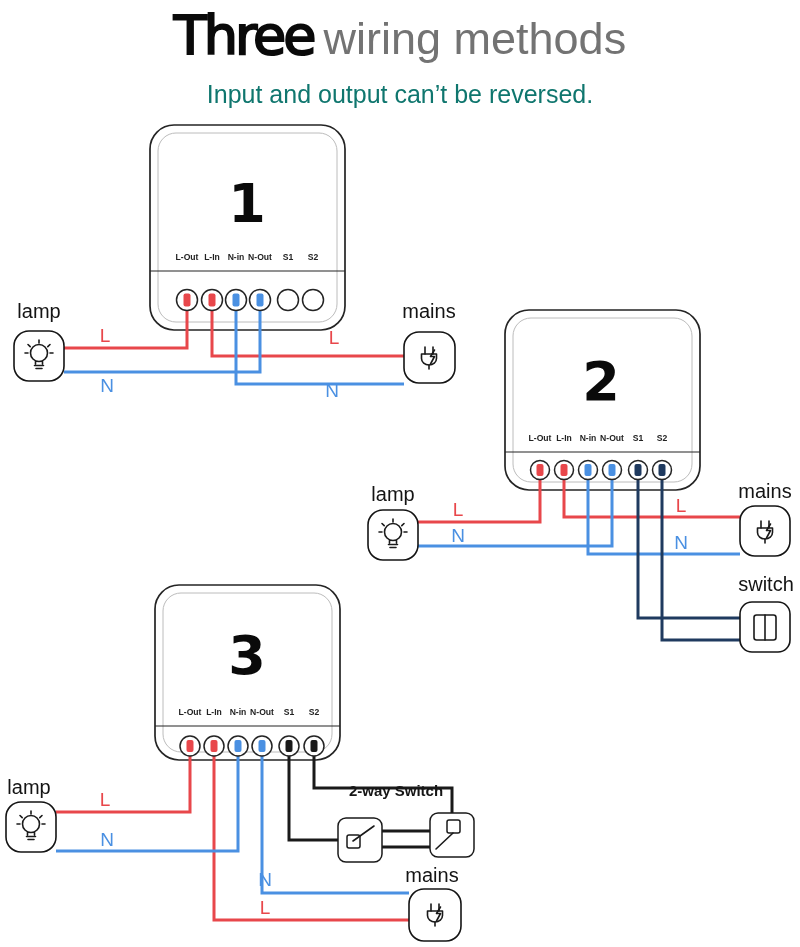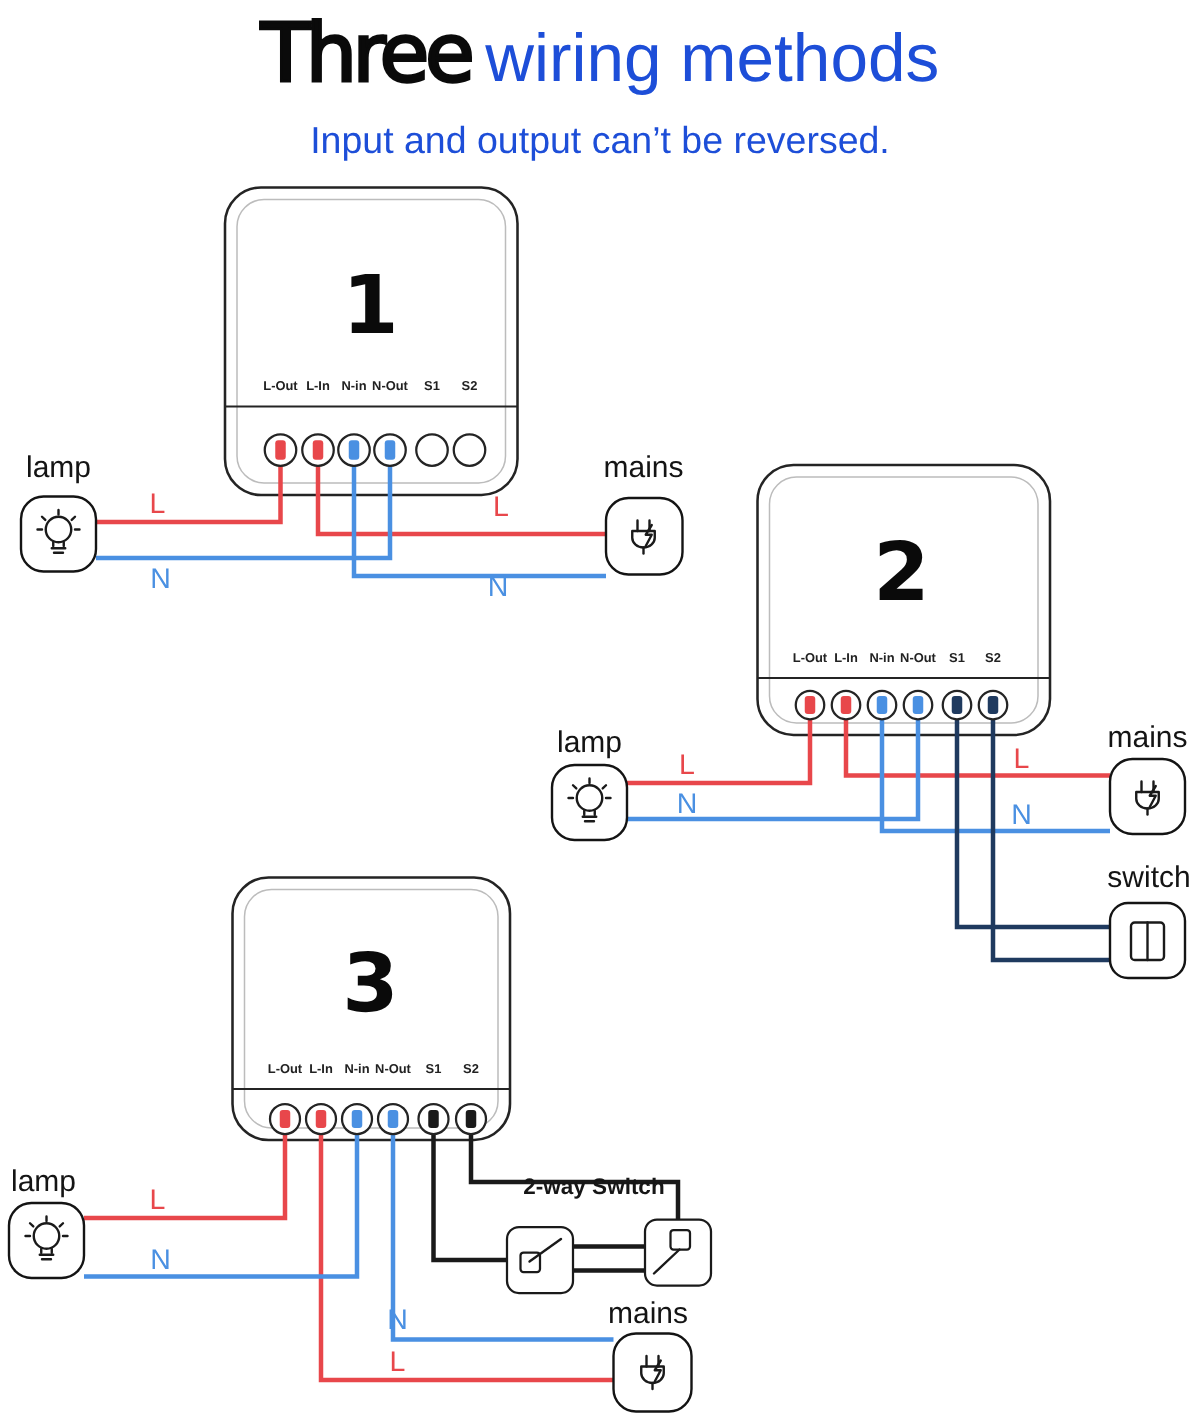--- a/index.html
+++ b/index.html
@@ -5,23 +5,23 @@
   html,body { margin:0; padding:0; background:#ffffff; }
   body { width:800px; height:947px; position:relative; overflow:hidden;
          font-family:"Liberation Sans", sans-serif; }
 
   .title { position:absolute; top:4px; left:0; width:800px; text-align:center;
            white-space:nowrap; }
   .title-heavy { font-family:"DejaVu Sans", sans-serif; font-weight:400;
                  font-size:54px; letter-spacing:-3px; color:#0a0a0a;
                  -webkit-text-stroke:2px #0a0a0a; }
   .title-light { font-family:"Liberation Sans", sans-serif; font-weight:500;
-                 font-size:45px; color:#1d4ed8; margin-left:10px;margin-top:47px; }
+                 font-size:45px; color:#737373; margin-left:10px;margin-top:47px; }
   .subtitle { position:absolute; top:80px; left:0; width:800px; text-align:center;
-              font-size:25px; color:#1d4ed8; }
+              font-size:25px; color:#0f766e; }
 
   svg.diagram { position:absolute; top:0; left:0; }
 
   .module-outer { fill:#ffffff; stroke:#242424; stroke-width:1.7; }
   .module-inner { fill:none; stroke:#bcbcbc; stroke-width:1; }
   .module-number { font-family:"DejaVu Sans", sans-serif; font-weight:bold;
                    font-size:54px; fill:#0a0a0a; text-anchor:middle; }
   .tlabel { font-size:8.6px; font-weight:bold; fill:#222222; text-anchor:middle; }
   .module-sep { stroke:#242424; stroke-width:1.2; }
   .term { fill:#ffffff; stroke:#242424; stroke-width:1.5; }

